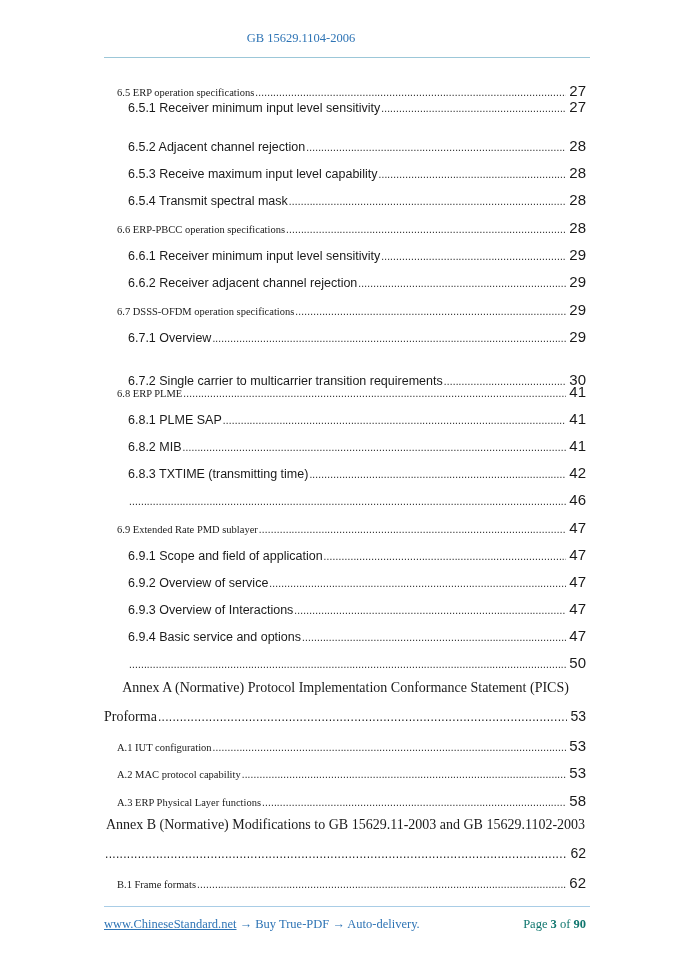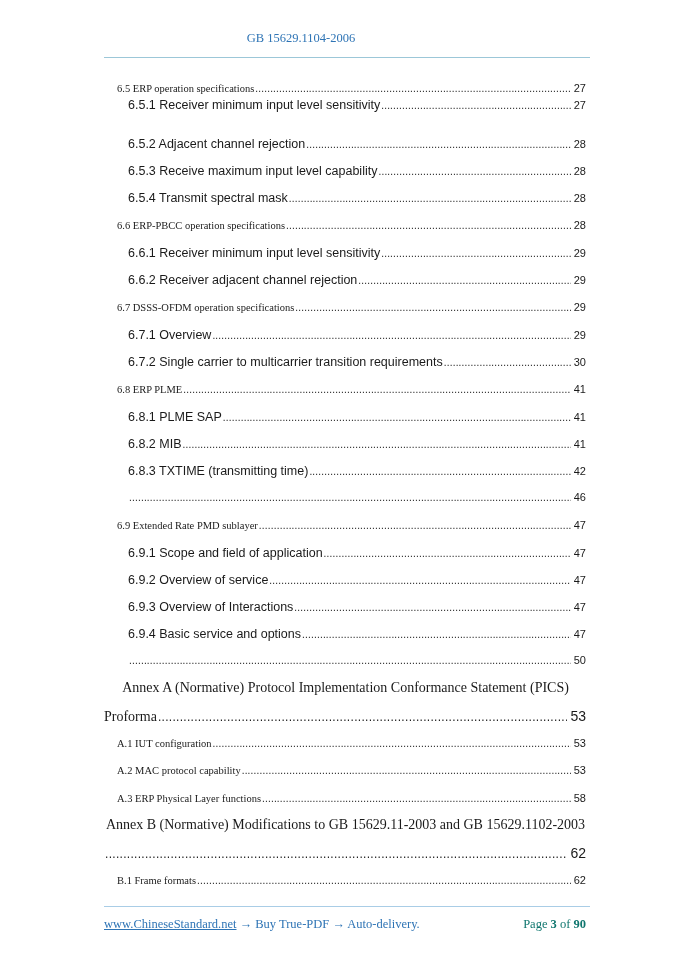--- a/index.html
+++ b/index.html
@@ -56,21 +56,21 @@
       overflow: hidden;
       white-space: nowrap;
       margin: 0 1px;
     }
     .row .leader::after {
       content: "..........................................................................................................................................................................................................................................................................";
     }
     .row .page {
       flex: 0 0 auto;
       font-family: "Liberation Sans", sans-serif;
-      font-size: 11px;
+      font-size: 15px;
       color: #1a1a1a;
       padding-left: 2px;
     }
 
     
     .row.l2 {
       left: 117px;
       font-family: "Liberation Serif", serif;
       font-size: 10.5px;
     }
@@ -177,21 +177,21 @@
   <div class="row l2" style="top:222px">
     <span class="label">6.7 DSSS-OFDM operation specifications</span>
       <span class="leader"></span>
       <span class="page">29</span>
   </div>
   <div class="row l3" style="top:249px">
     <span class="label">6.7.1 Overview</span>
       <span class="leader"></span>
       <span class="page">29</span>
   </div>
-  <div class="row l3" style="top:276px">
+  <div class="row l3" style="top:292px">
     <span class="label">6.7.2 Single carrier to multicarrier transition requirements</span>
       <span class="leader"></span>
       <span class="page">30</span>
   </div>
   <div class="row l2" style="top:304px">
     <span class="label">6.8 ERP PLME</span>
       <span class="leader"></span>
       <span class="page">41</span>
   </div>
   <div class="row l3" style="top:331px">

